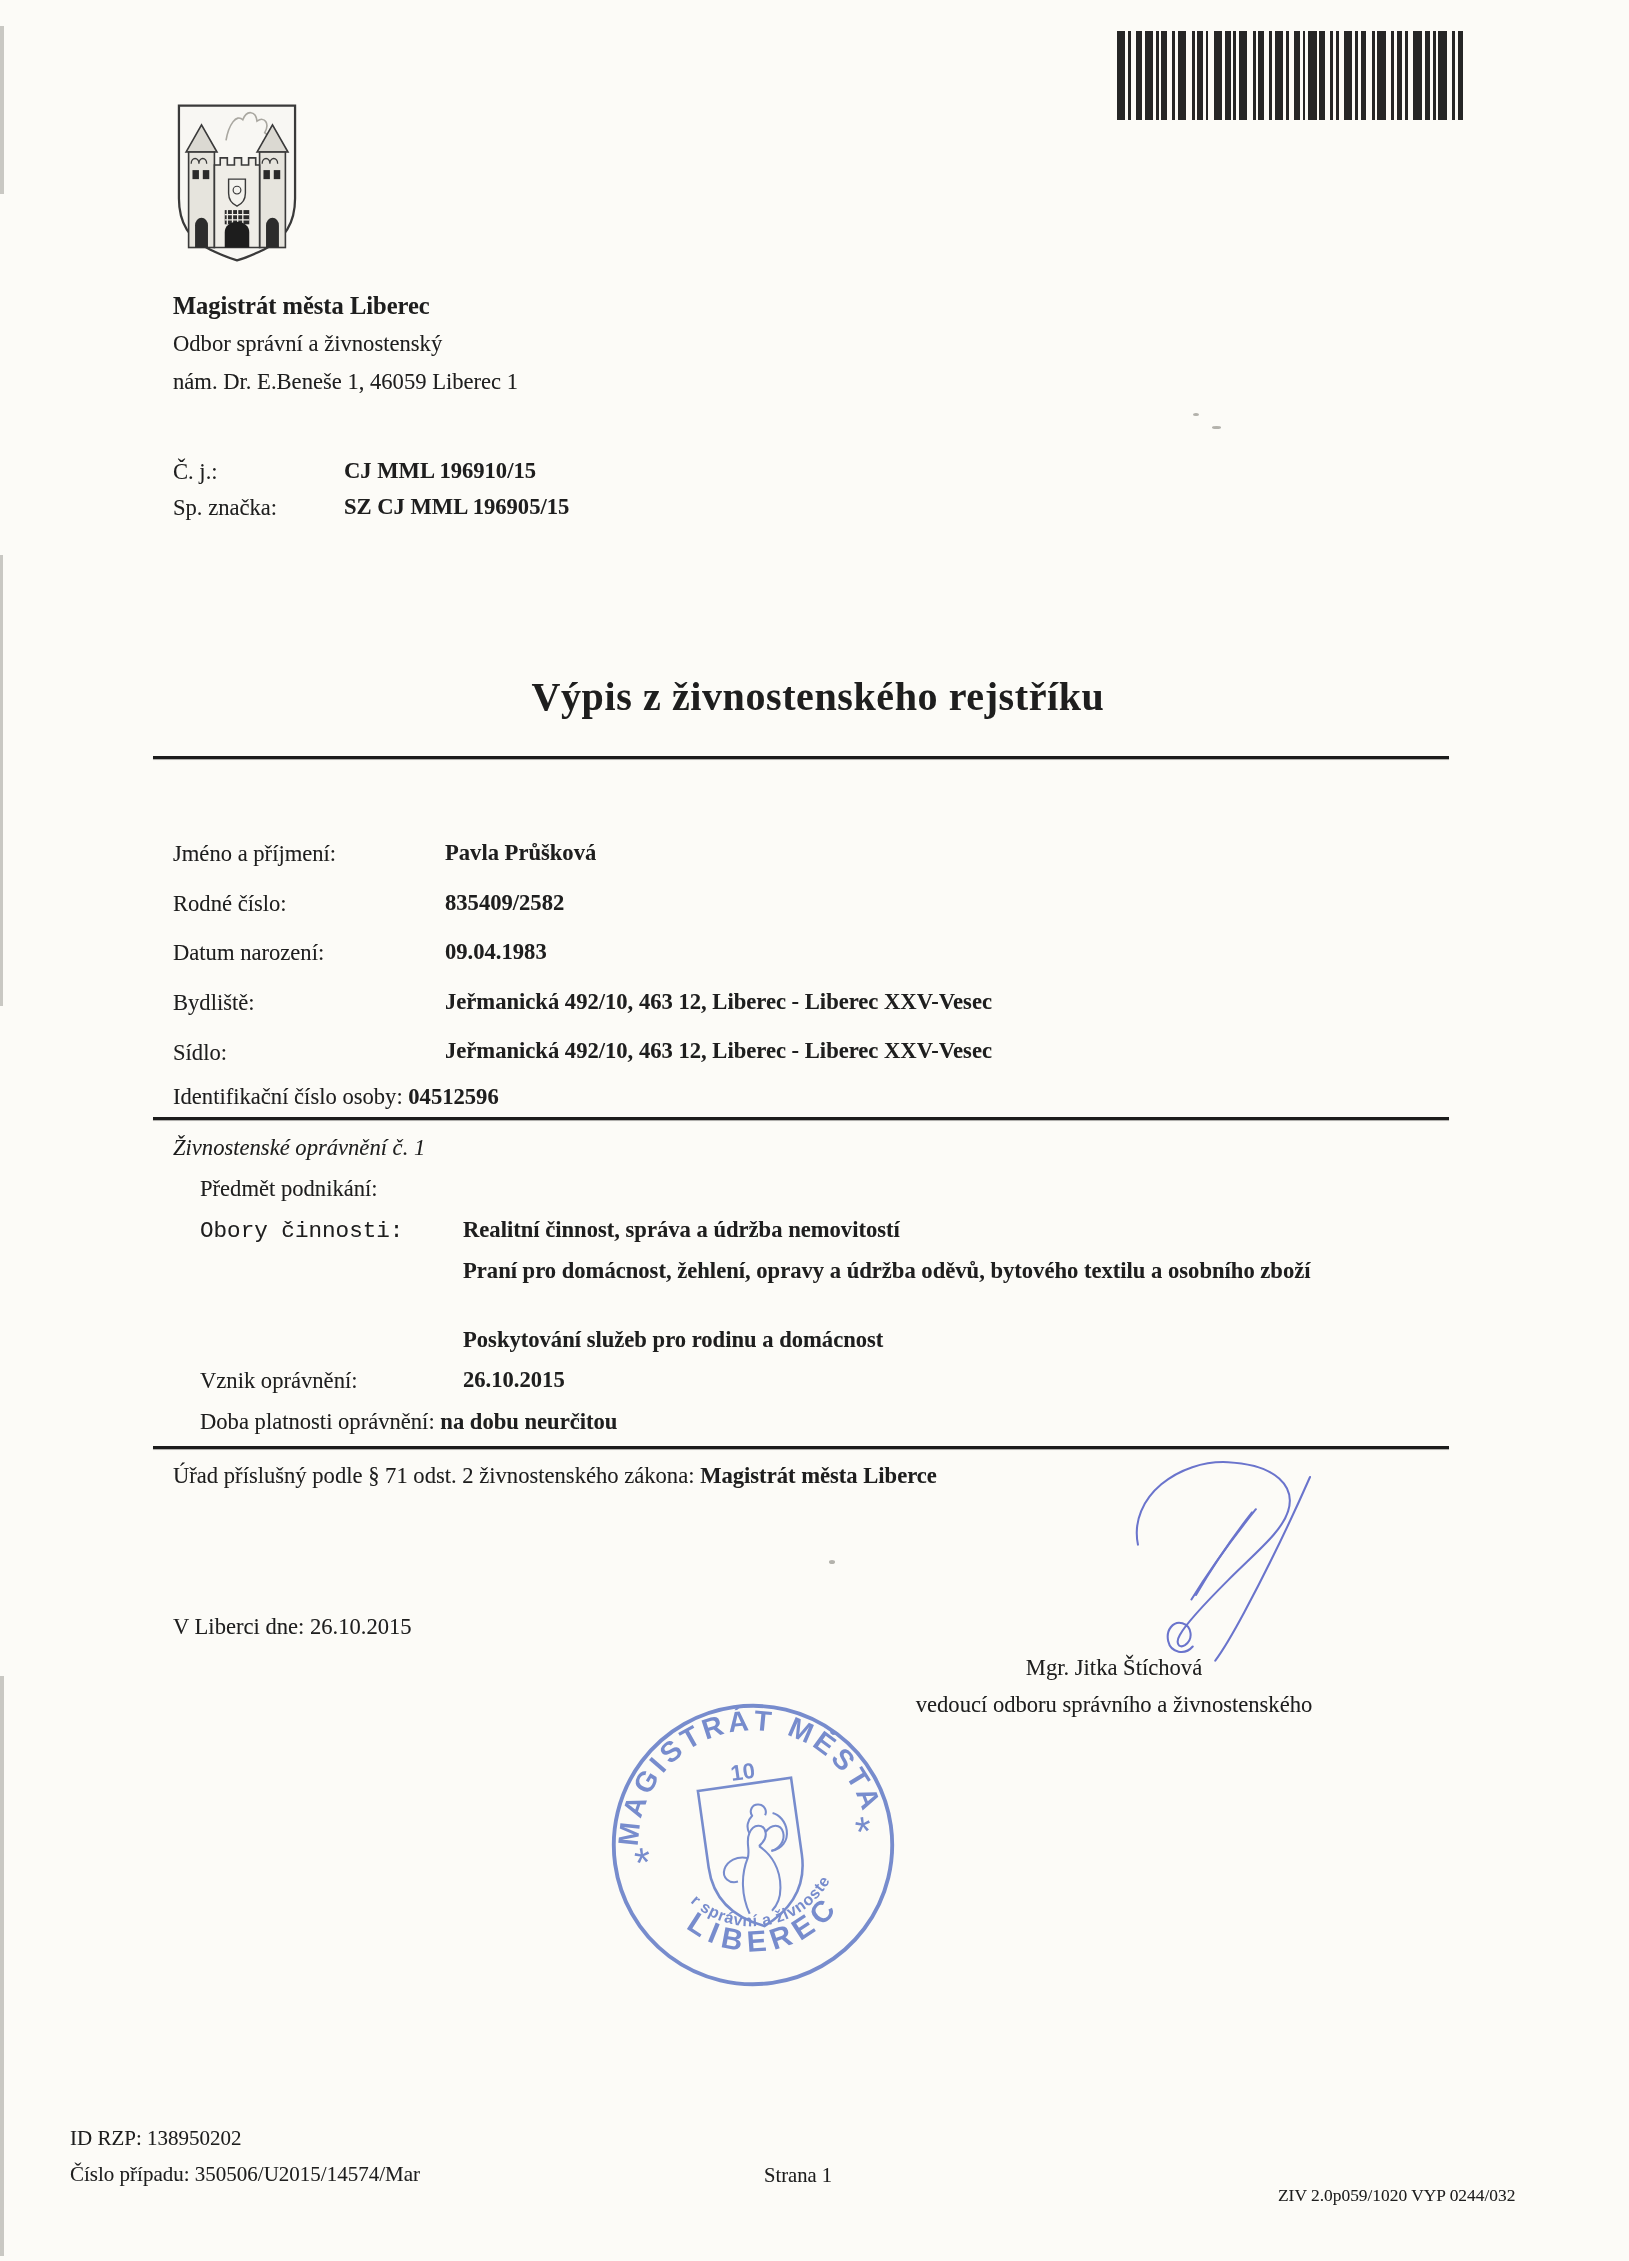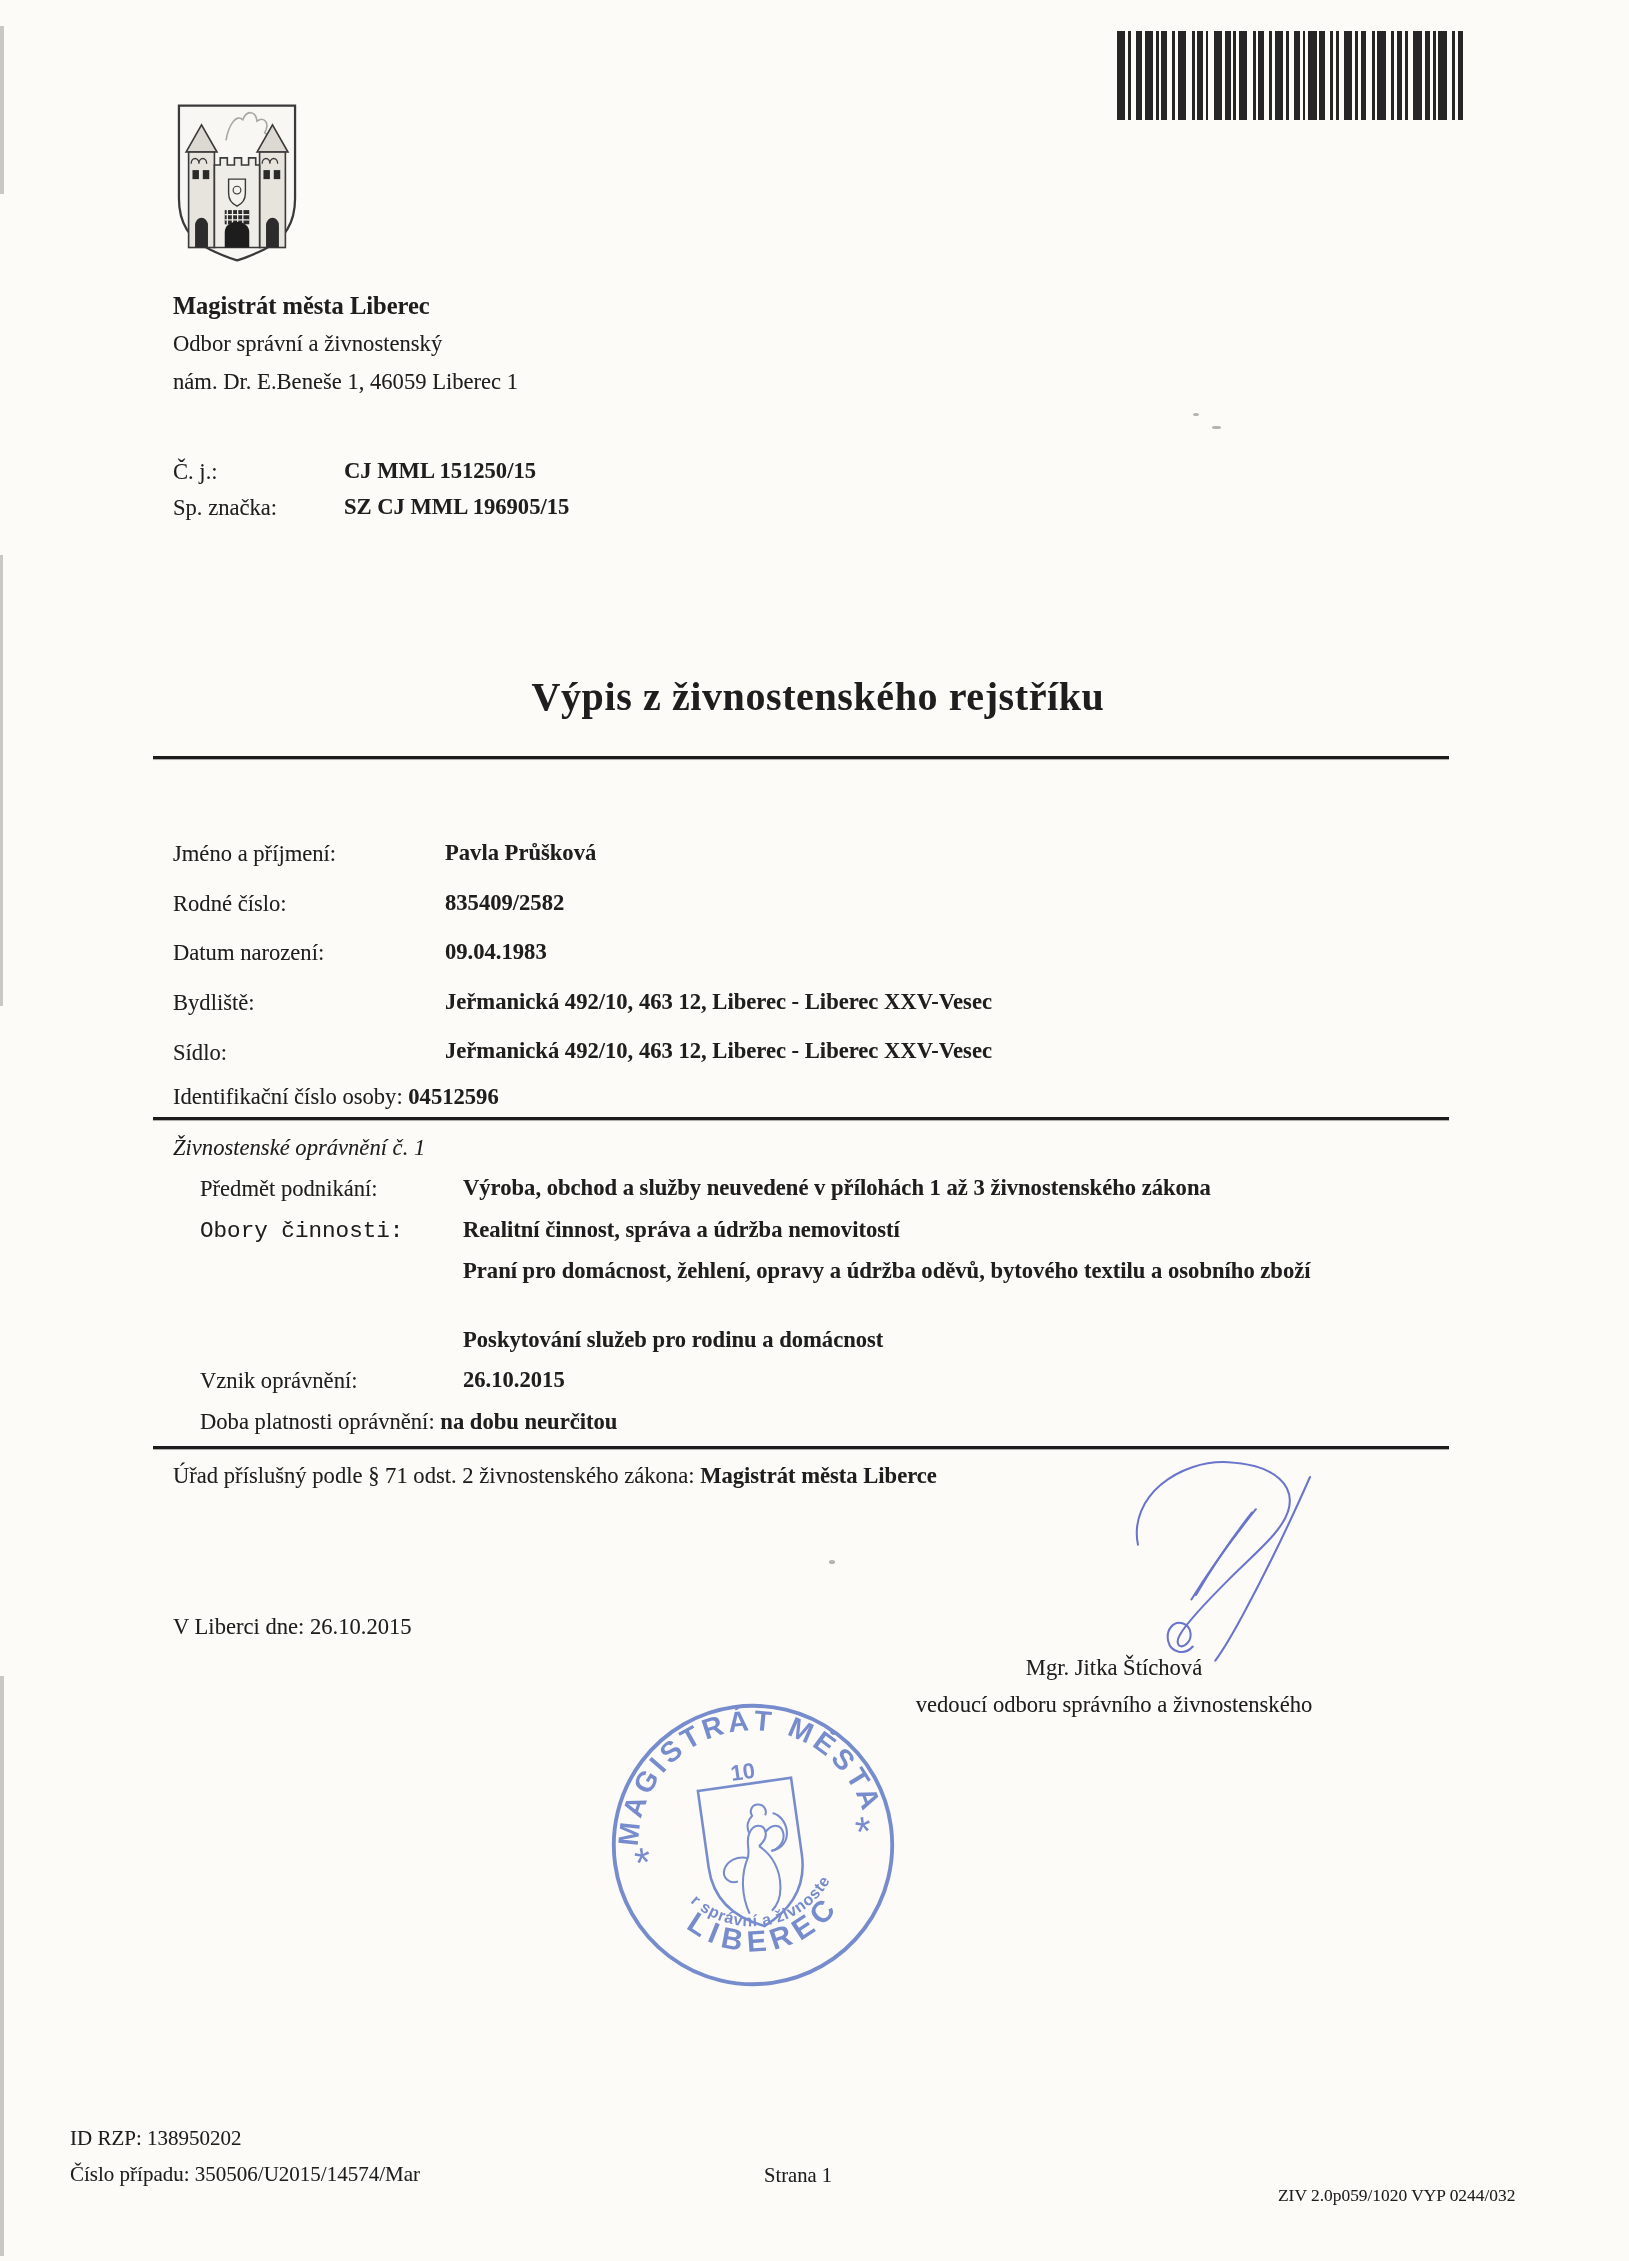--- a/index.html
+++ b/index.html
@@ -151,21 +151,21 @@
     <path d="M 84,166 v22 M 92,166 v22 M 100,166 v22 M 108,166 v22 M 80,173 h38 M 80,181 h38" stroke="#f1efe9" stroke-width="2"></path>
 
     <path d="M 80,224 v-24 a19,16 0 0 1 38,0 v24 z" fill="#1d1d1d"></path>
   </svg>
 
   <div class="txt b" style="left:173px;top:291px;font-size:24.5px;">Magistrát města Liberec</div>
   <div class="txt" style="left:173px;top:330px;">Odbor správní a živnostenský</div>
   <div class="txt" style="left:173px;top:368px;">nám. Dr. E.Beneše 1, 46059 Liberec 1</div>
 
   <div class="txt" style="left:173px;top:458px;">Č. j.:</div>
-  <div class="txt b" style="left:344px;top:457px;">CJ MML 151250/15</div>
+  <div class="txt b" style="left:344px;top:457px;">CJ MML 196910/15</div>
   <div class="txt" style="left:173px;top:494px;">Sp. značka:</div>
   <div class="txt b" style="left:344px;top:493px;">SZ CJ MML 196905/15</div>
 
   <div class="txt b center-block" style="left:818px;top:672px;font-size:40px;letter-spacing:0.6px;">Výpis z živnostenského rejstříku</div>
 
   <div class="rule" style="left:153px;top:756px;width:1296px;"></div>
 
   <div class="txt" style="left:173px;top:840px;">Jméno a příjmení:</div>
   <div class="txt b" style="left:445px;top:839px;text-align:right;">Pavla Průšková</div>
 
@@ -184,21 +184,20 @@
   <div class="txt" style="left:173px;top:1083px;">
     <span>Identifikační číslo osoby:</span>
     <span class="b">04512596</span>
   </div>
 
   <div class="rule" style="left:153px;top:1117px;width:1296px;height:3.2px;"></div>
 
   <div class="txt i" style="left:173px;top:1134px;">Živnostenské oprávnění č. 1</div>
 
   <div class="txt" style="left:200px;top:1175px;">Předmět podnikání:</div>
-  <div class="txt b" style="left:463px;top:1174px;">Výroba, obchod a služby neuvedené v přílohách 1 až 3 živnostenského zákona</div>
 
   <div class="txt" style="left:200px;top:1217px;font-family:Liberation Mono, monospace;">Obory činnosti:</div>
   <div class="txt b" style="left:463px;top:1216px;">Realitní činnost, správa a údržba nemovitostí</div>
   <div class="txt b wrap" style="left:463px;top:1253px;width:967px;line-height:1.56;">Praní pro domácnost, žehlení, opravy a údržba oděvů, bytového textilu a osobního zboží</div>
   <div class="txt b" style="left:463px;top:1326px;">Poskytování služeb pro rodinu a domácnost</div>
 
   <div class="txt" style="left:200px;top:1367px;">Vznik oprávnění:</div>
   <div class="txt b" style="left:463px;top:1366px;">26.10.2015</div>
 
   <div class="txt" style="left:200px;top:1408px;">

